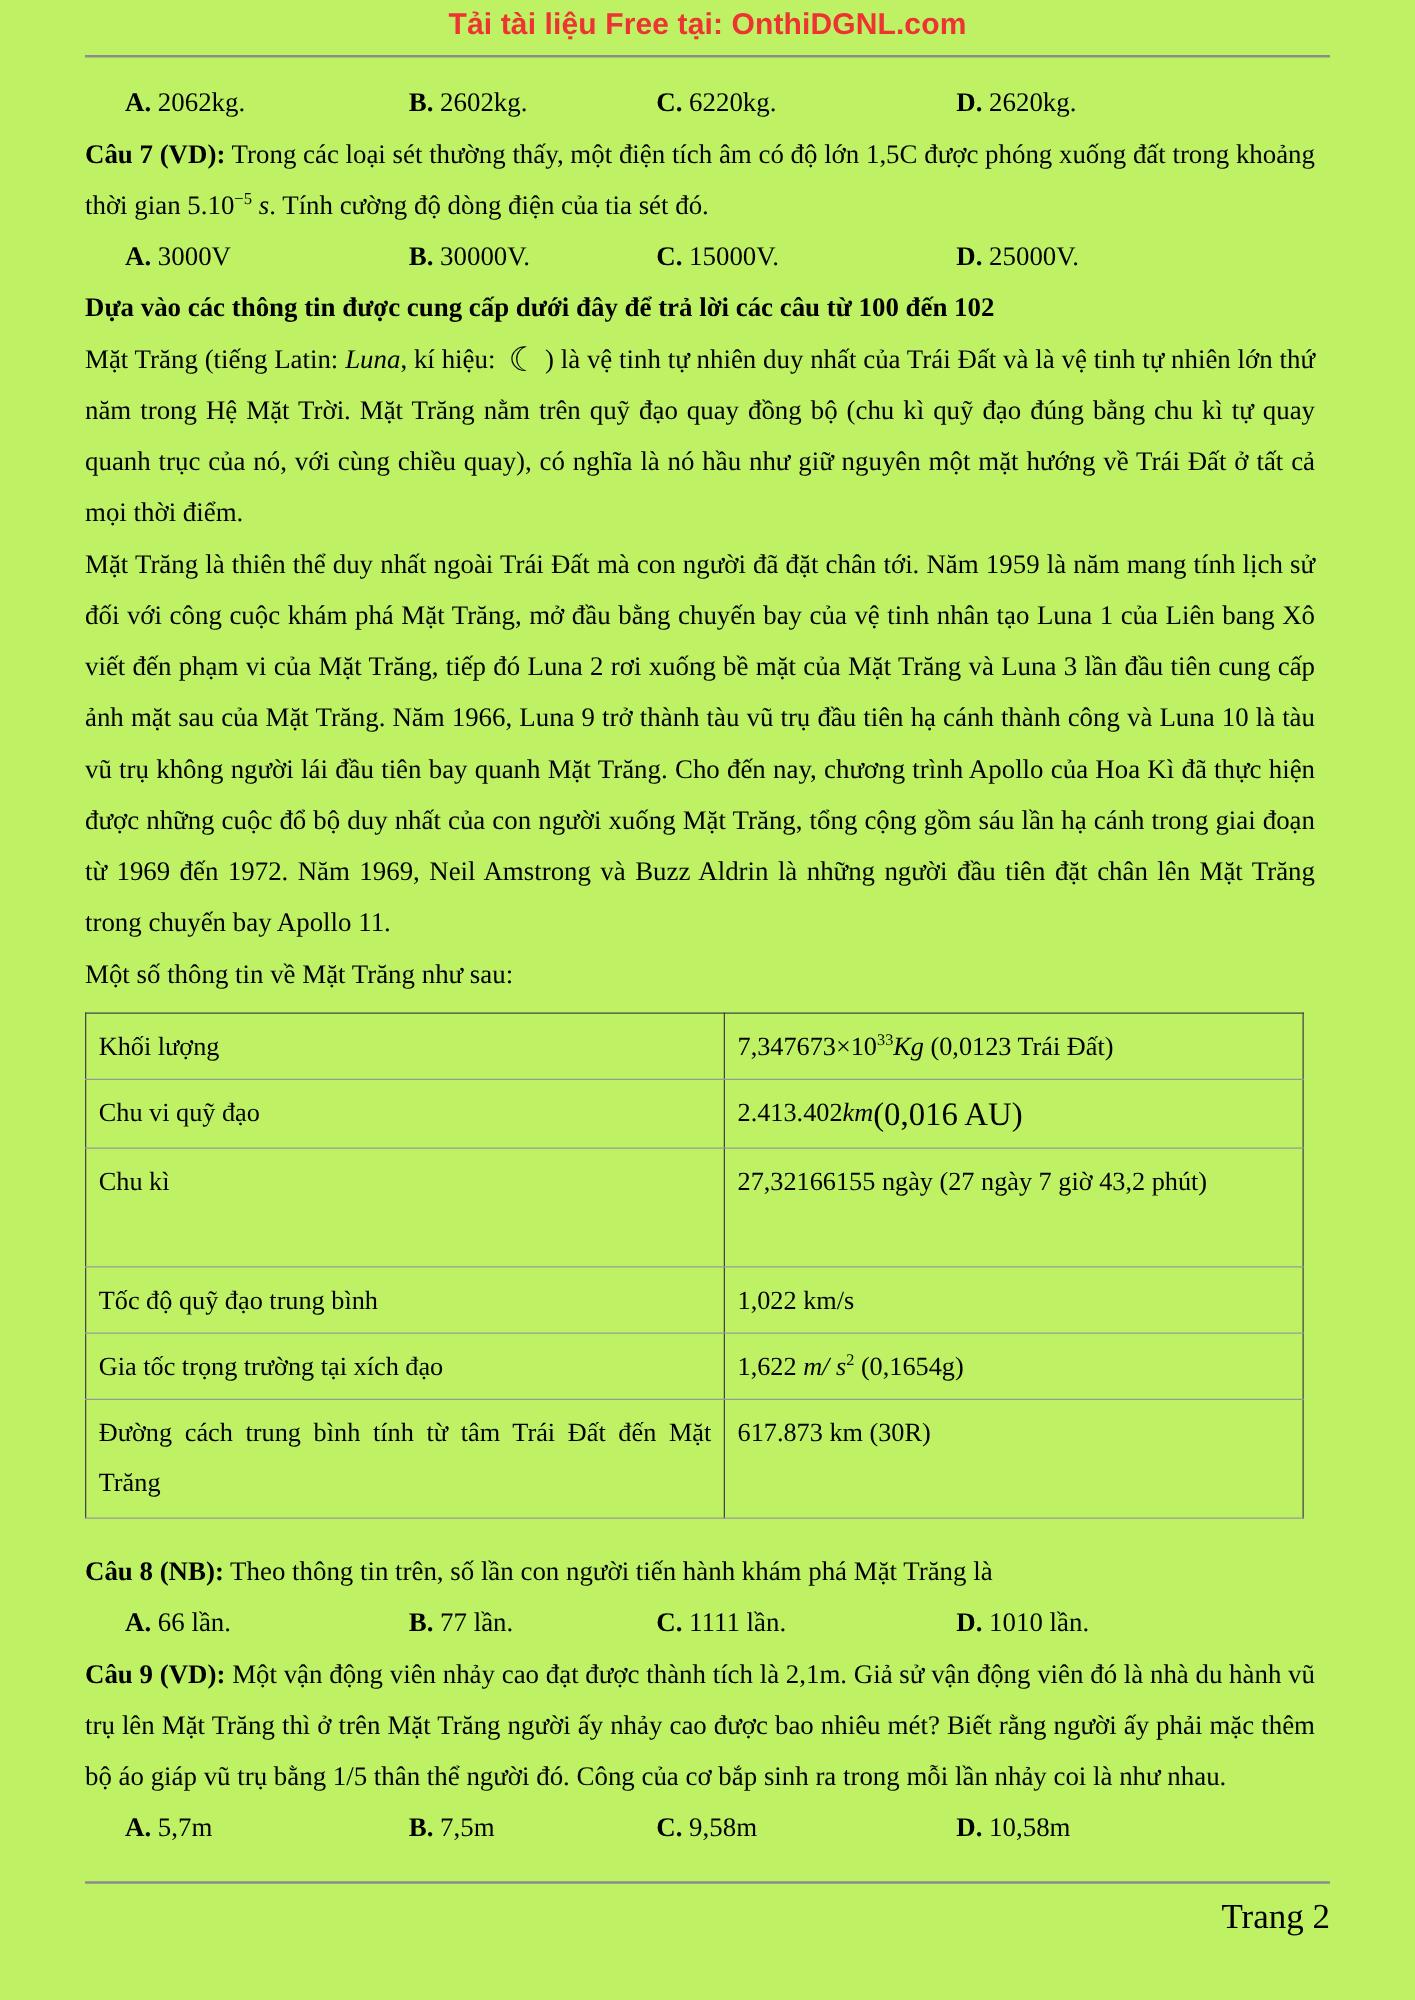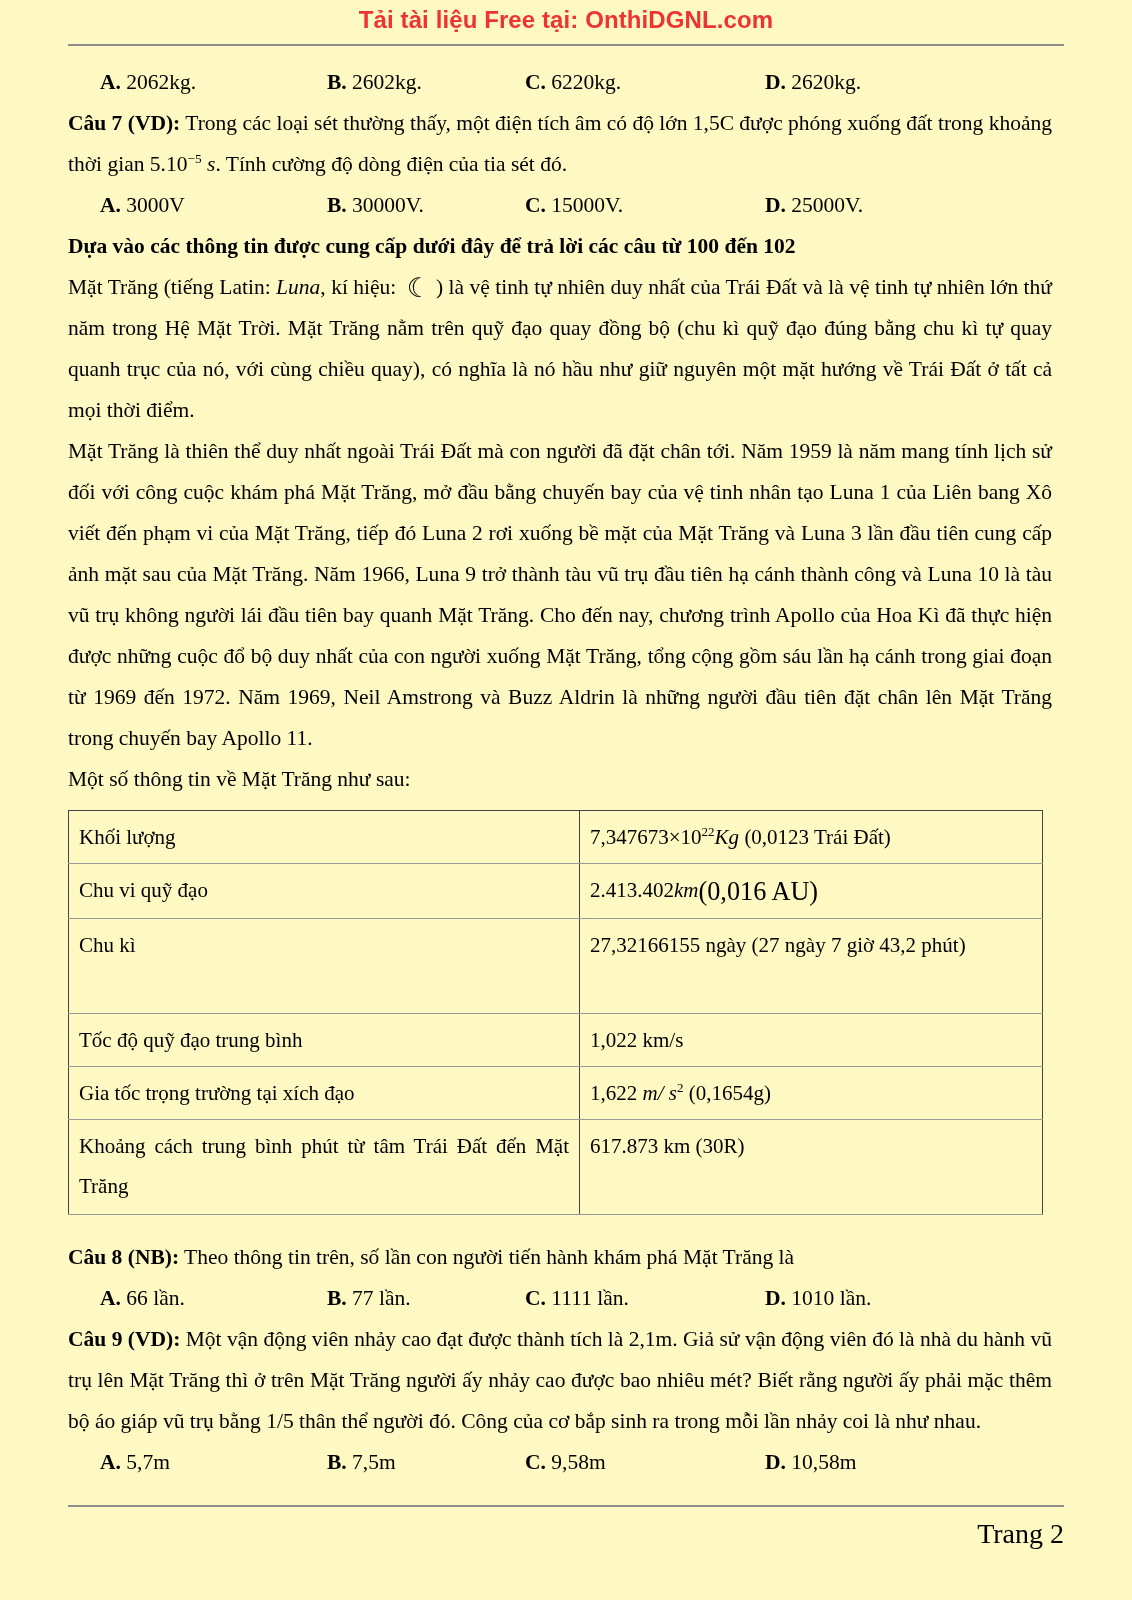--- a/index.html
+++ b/index.html
@@ -4,21 +4,21 @@
 <style>
   html, body {
     margin: 0;
     padding: 0;
     background: #ffffff;
   }
   .page {
     position: relative;
     width: 1132px;
     height: 1600px;
-    background: #fef9c3;
+    background: #bef264;
     font-family: "Liberation Serif", "DejaVu Serif", serif;
     color: #000000;
     overflow: hidden;
     box-sizing: border-box;
   }
 
   
   .watermark {
     position: absolute;
     top: 6px;
@@ -178,21 +178,21 @@
 
     <p class="para">Mặt Trăng là thiên thể duy nhất ngoài Trái Đất mà con người đã đặt chân tới. Năm 1959 là năm mang tính lịch sử đối với công cuộc khám phá Mặt Trăng, mở đầu bằng chuyến bay của vệ tinh nhân tạo Luna 1 của Liên bang Xô viết đến phạm vi của Mặt Trăng, tiếp đó Luna 2 rơi xuống bề mặt của Mặt Trăng và Luna 3 lần đầu tiên cung cấp ảnh mặt sau của Mặt Trăng. Năm 1966, Luna 9 trở thành tàu vũ trụ đầu tiên hạ cánh thành công và Luna 10 là tàu vũ trụ không người lái đầu tiên bay quanh Mặt Trăng. Cho đến nay, chương trình Apollo của Hoa Kì đã thực hiện được những cuộc đổ bộ duy nhất của con người xuống Mặt Trăng, tổng cộng gồm sáu lần hạ cánh trong giai đoạn từ 1969 đến 1972. Năm 1969, Neil Amstrong và Buzz Aldrin là những người đầu tiên đặt chân lên Mặt Trăng trong chuyến bay Apollo 11.</p>
 
     <p class="para">Một số thông tin về Mặt Trăng như sau:</p>
 
     <table class="info">
       <tbody>
         <tr class="first">
           <td class="k">Khối lượng</td>
           <td class="v">
-            <span class="mn">7,347673×10</span><sup class="ex">22</sup><span class="mi">Kg</span><span> (0,0123 Trái Đất)</span>
+            <span class="mn">7,347673×10</span><sup class="ex">33</sup><span class="mi">Kg</span><span> (0,0123 Trái Đất)</span>
           </td>
         </tr>
         <tr>
           <td class="k">Chu vi quỹ đạo</td>
           <td class="v">
             <span class="mn">2.413.402</span><span class="mi">km</span><span class="mn bigparen">(0,016 AU)</span>
           </td>
         </tr>
         <tr class="tall">
           <td class="k">Chu kì</td>
@@ -202,21 +202,21 @@
           <td class="k">Tốc độ quỹ đạo trung bình</td>
           <td class="v nowrapcell">1,022 km/s</td>
         </tr>
         <tr>
           <td class="k">Gia tốc trọng trường tại xích đạo</td>
           <td class="v nowrapcell">
             <span class="mn">1,622 </span><span class="mi">m/ s</span><sup class="ex">2</sup><span> (0,1654g)</span>
           </td>
         </tr>
         <tr class="tall">
-          <td class="k">Khoảng cách trung bình phút từ tâm Trái Đất đến Mặt Trăng</td>
+          <td class="k">Đường cách trung bình tính từ tâm Trái Đất đến Mặt Trăng</td>
           <td class="v nowrapcell">617.873 km (30R)</td>
         </tr>
       </tbody>
     </table>
 
     <div style="height:22px"></div>
 
     <p class="para"><span class="qlabel">Câu 8 (NB):</span><span> Theo thông tin trên, số lần con người tiến hành khám phá Mặt Trăng là</span></p>
 
     <div class="options">

